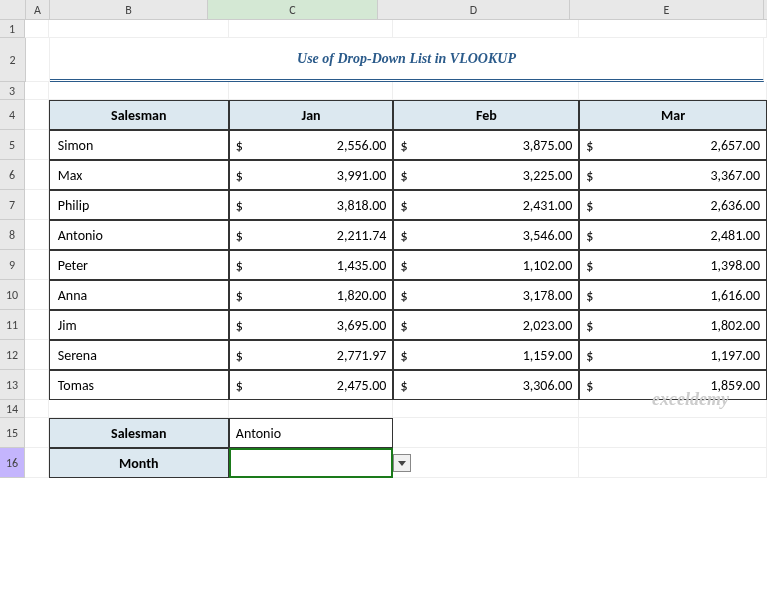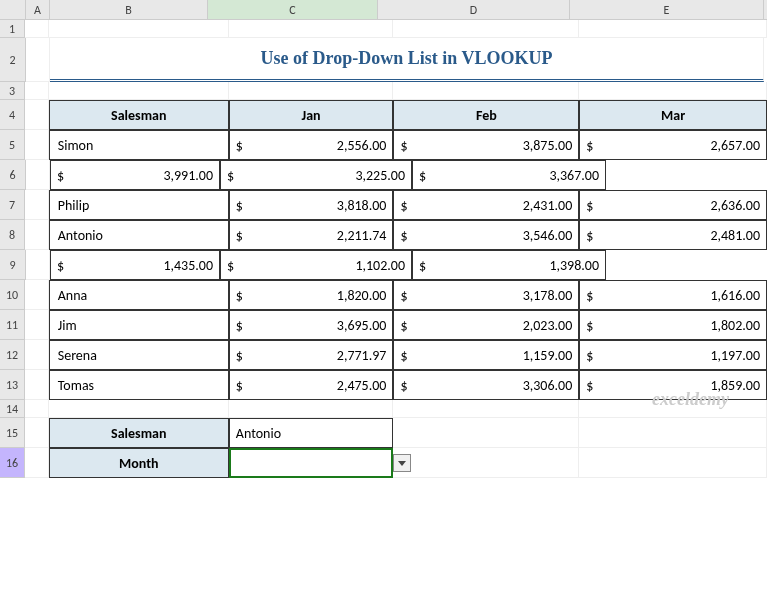--- a/index.html
+++ b/index.html
@@ -24,21 +24,21 @@
     .c-B { width: 186px; }
     .c-C { width: 170px; }
     .c-D { width: 192px; }
     .c-E { width: 194px; }
     
     .r1 { height: 18px; }
     .r-std { height: 30px; }
     .r-title { height: 44px; }
     .r-short { height: 18px; }
     
-    .title-cell { font-family: Georgia, serif; font-size: 18px; font-weight: bold; color: #2a5a8a; text-align: right; justify-content: center; border-bottom: 3px double #2a5a8a; }
+    .title-cell { font-family: Georgia, serif; font-size: 14px; font-weight: bold; color: #2a5a8a; text-align: right; justify-content: center; border-bottom: 3px double #2a5a8a; font-style: italic; }
     
     .tbl-header { background: #dce8f0; font-weight: bold; text-align: center; justify-content: center; border: 1px solid #333 !important; }
     .tbl-cell { border: 1px solid #333 !important; }
     .tbl-cell-left { padding-left: 8px; }
     .currency { display: flex; width: 100%; justify-content: space-between; }
     .currency .sym { }
     .currency .val { }
     
     .lookup-label { background: #dce8f0; font-weight: bold; text-align: center; justify-content: center; border: 1px solid #333 !important; }
     .lookup-value { border: 1px solid #333 !important; padding-left: 6px; }
@@ -121,20 +121,21 @@
         <div class="cell c-E tbl-cell">
           <div class="currency">
             <span class="sym">$</span>
             <span class="val">2,657.00</span>
           </div>
         </div>
       </div>
       <div class="row r-std">
         <div class="rownum">6</div>
         <div class="cell c-A"></div>
+        <div class="cell c-B tbl-cell tbl-cell-left">Max</div>
         <div class="cell c-C tbl-cell">
           <div class="currency">
             <span class="sym">$</span>
             <span class="val">3,991.00</span>
           </div>
         </div>
         <div class="cell c-D tbl-cell">
           <div class="currency">
             <span class="sym">$</span>
             <span class="val">3,225.00</span>
@@ -189,20 +190,21 @@
         <div class="cell c-E tbl-cell">
           <div class="currency">
             <span class="sym">$</span>
             <span class="val">2,481.00</span>
           </div>
         </div>
       </div>
       <div class="row r-std">
         <div class="rownum">9</div>
         <div class="cell c-A"></div>
+        <div class="cell c-B tbl-cell tbl-cell-left">Peter</div>
         <div class="cell c-C tbl-cell">
           <div class="currency">
             <span class="sym">$</span>
             <span class="val">1,435.00</span>
           </div>
         </div>
         <div class="cell c-D tbl-cell">
           <div class="currency">
             <span class="sym">$</span>
             <span class="val">1,102.00</span>

